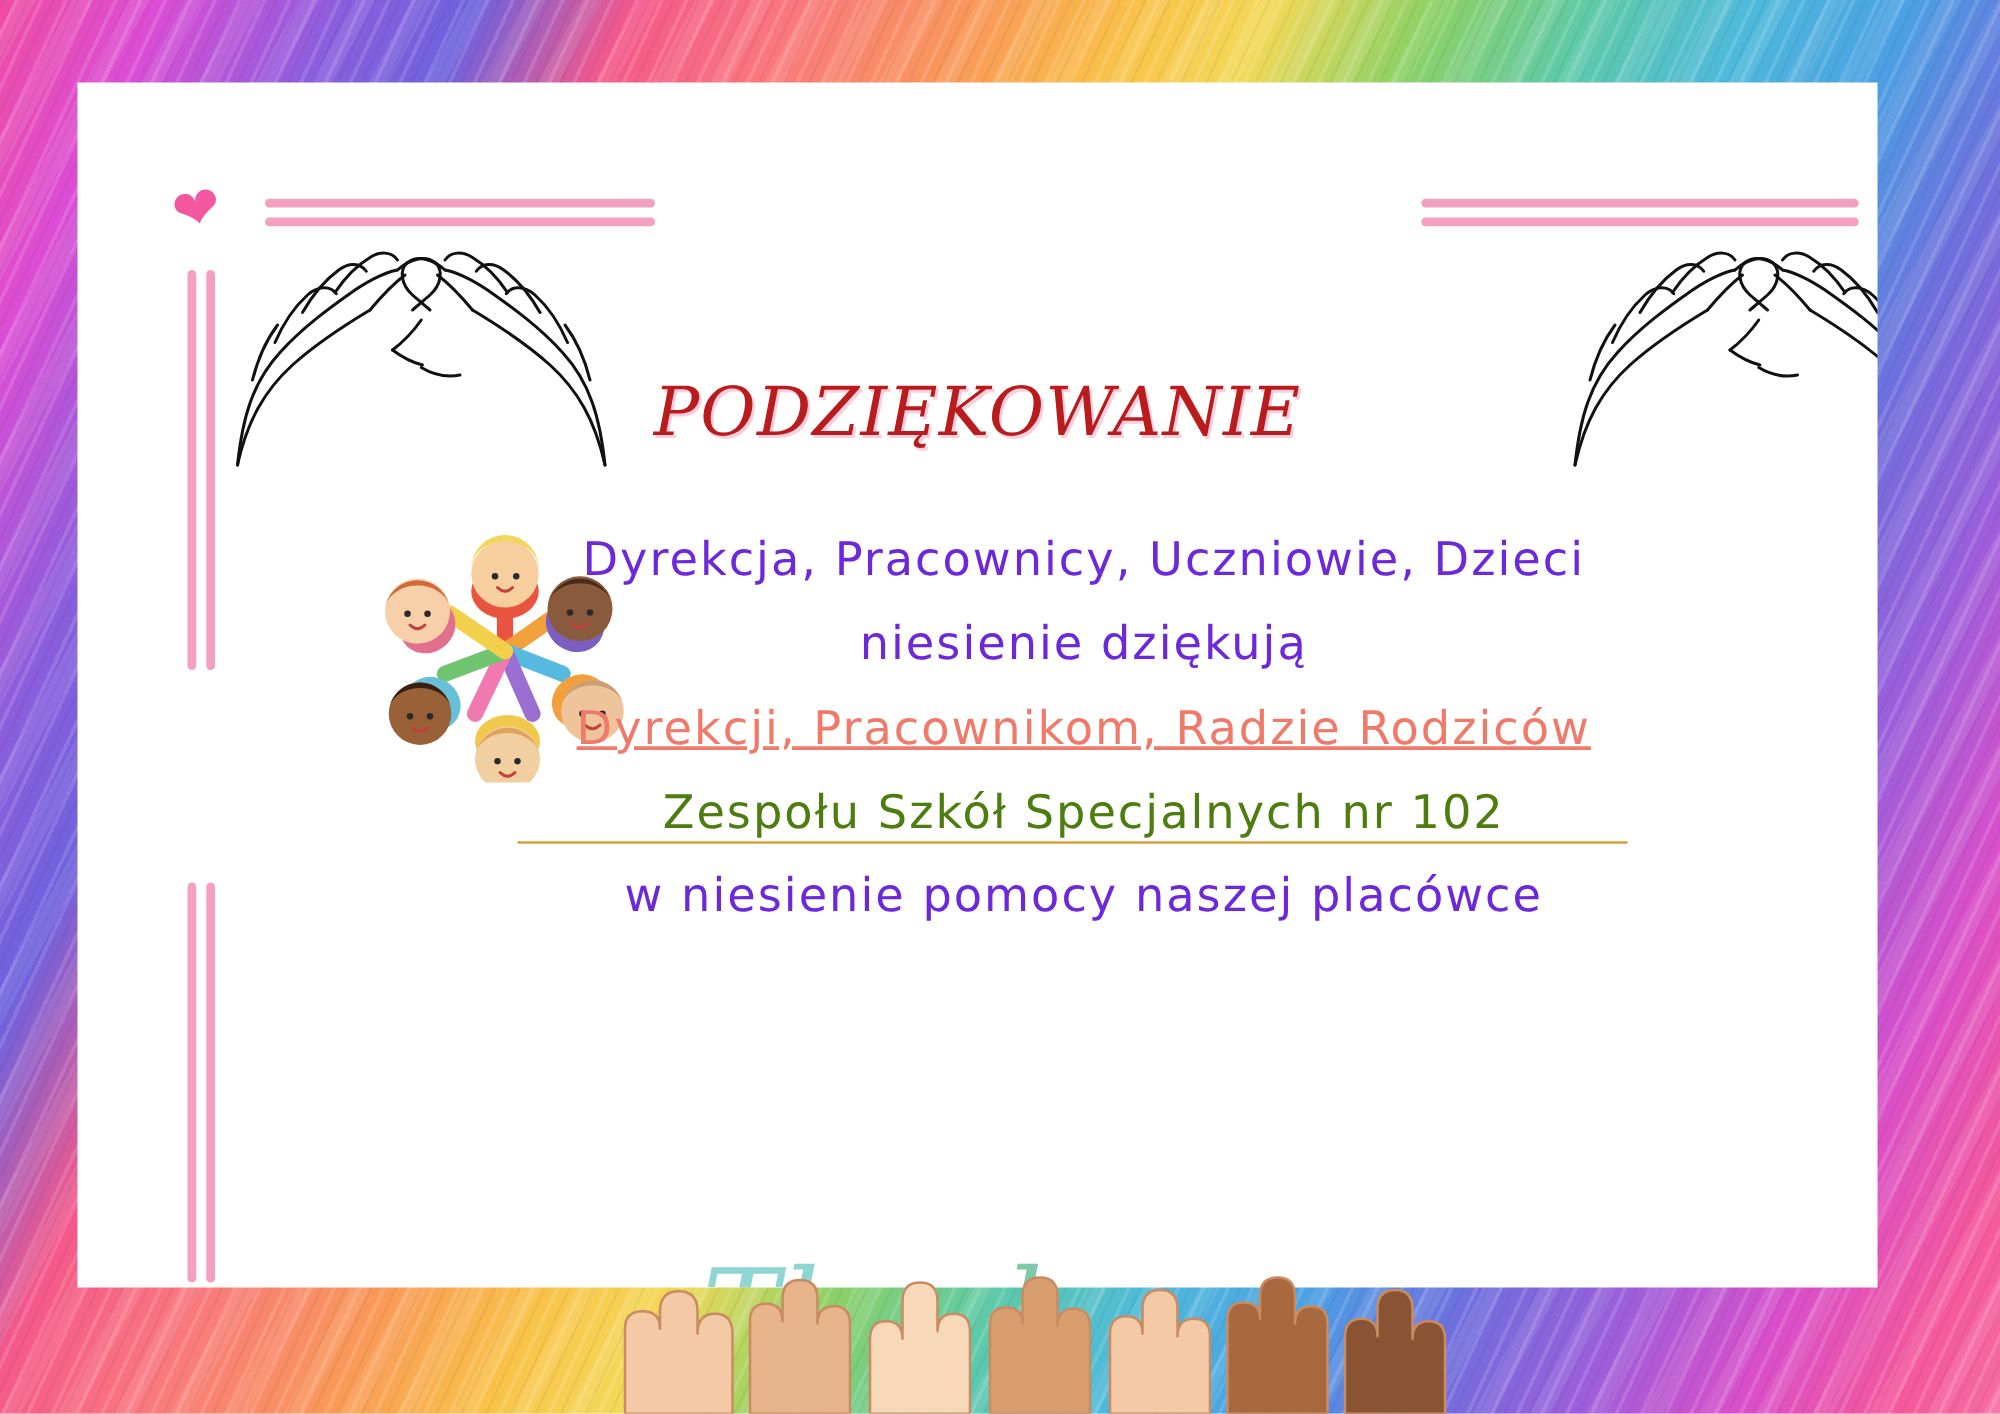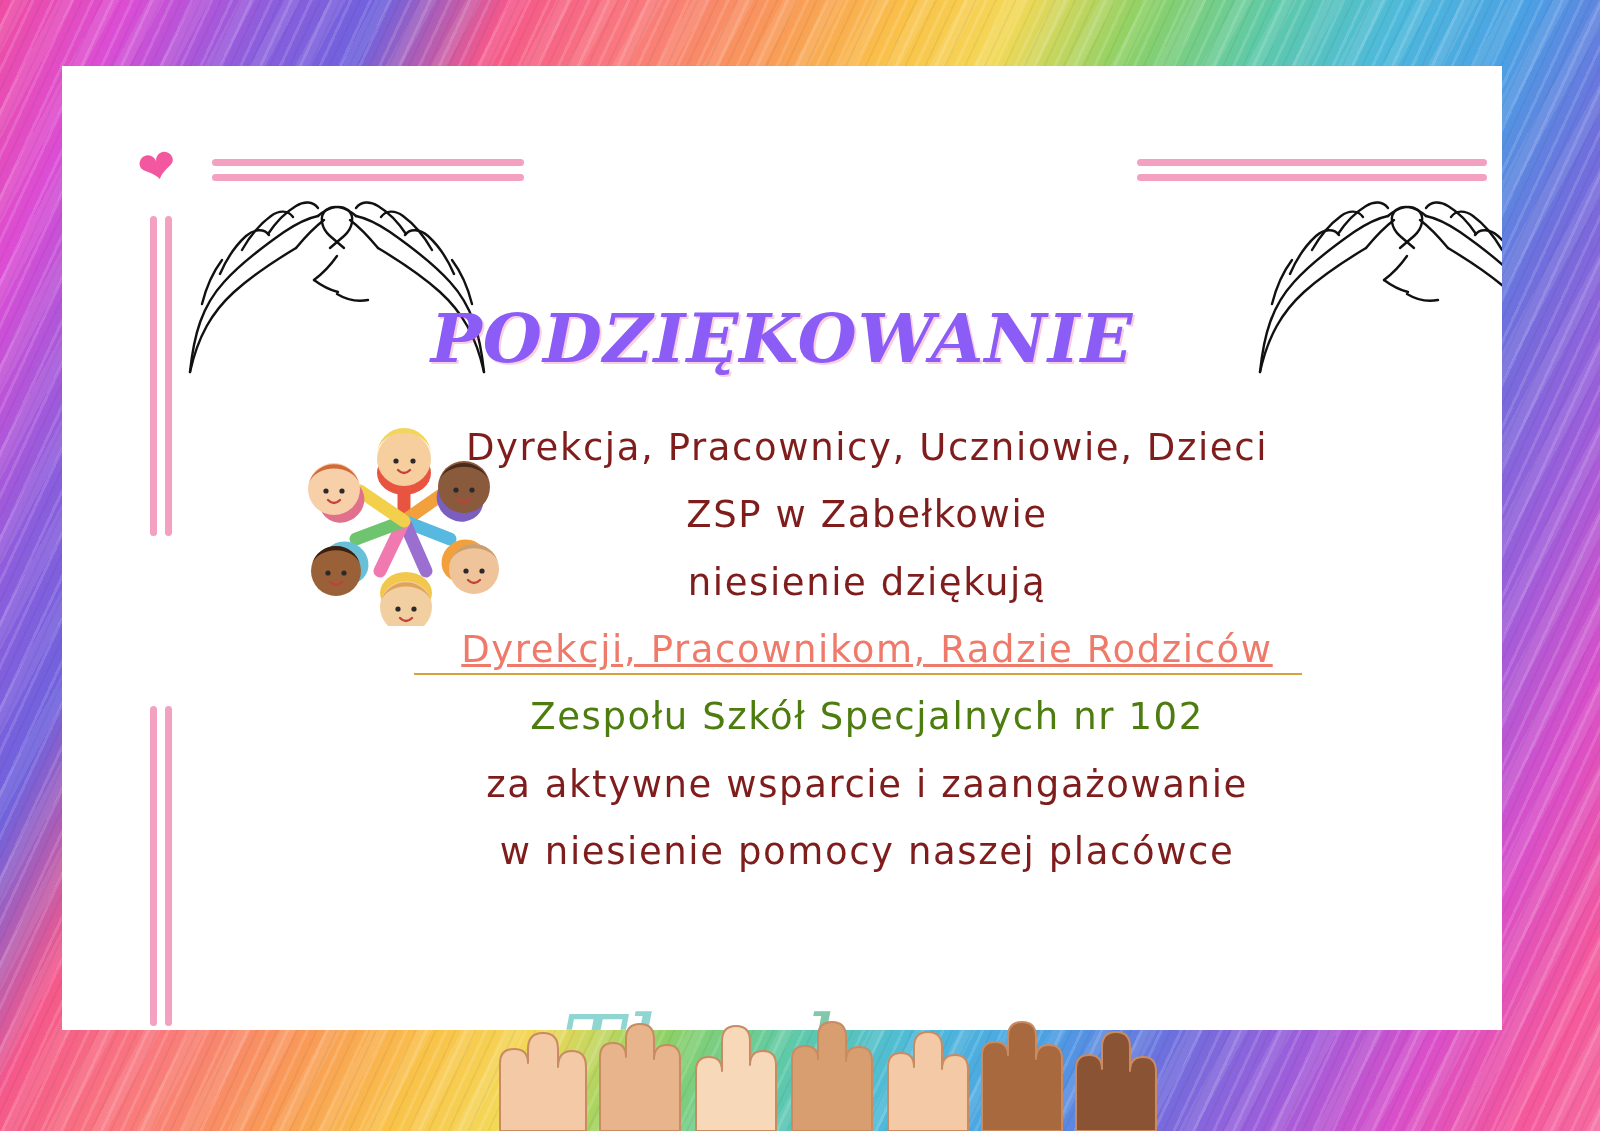--- a/index.html
+++ b/index.html
@@ -147,44 +147,44 @@
   }
 
   
   .title {
     position: absolute;
     left: 0;
     right: 0;
     top: 232px;
     text-align: center;
     font-family: "DejaVu Serif", serif;
-    font-weight: bold;
+    font-weight: normal;
     font-style: italic;
-    font-size: 68px;
+    font-size: 54px;
     letter-spacing: 1px;
-    color: #8b5cf6;
+    color: #b91c1c;
     text-shadow: 2px 2px 0 rgba(237,58,126,0.25);
   }
 
   
   .body-text {
     position: absolute;
     left: 340px;
     top: 348px;
     width: 930px;
     text-align: center;
   }
   .line {
     font-family: "DejaVu Sans", sans-serif;
     font-size: 37px;
     letter-spacing: 1.6px;
     line-height: 1.82;
     white-space: nowrap;
   }
-  .c-purple { color: #7f1d1d; }
+  .c-purple { color: #6d28d9; }
   .c-salmon { color: #4d7c0f; }
   .c-salmon2 { color: #f07a6a; text-decoration: underline; }
 
   .divider {
     position: absolute;
     left: 352px;
     top: 607px;
     width: 888px;
     height: 2px;
     background: #d7a03a;
@@ -353,25 +353,23 @@
         <path d="M164 78 q6 6 12 0"></path>
         <path d="M174 159 q6 6 12 0"></path>
         <path d="M106 197 q6 6 12 0"></path>
         <path d="M36 161 q6 6 12 0"></path>
         <path d="M34 79 q6 6 12 0"></path>
       </g>
     </svg>
 
     <div class="body-text">
       <div class="line c-purple">Dyrekcja, Pracownicy, Uczniowie, Dzieci</div>
-      <div class="line c-purple">ZSP w Zabełkowie</div>
       <div class="line c-purple">niesienie dziękują</div>
       <div class="line c-salmon2">Dyrekcji, Pracownikom, Radzie Rodziców</div>
       <div class="line c-salmon">Zespołu Szkół Specjalnych nr 102</div>
-      <div class="line c-purple">za aktywne wsparcie i zaangażowanie</div>
       <div class="line c-purple">w niesienie pomocy naszej placówce</div>
     </div>
 
     <div class="divider"></div>
 
     <div class="thankyou">
       <span class="ty-letter" style="color:#8fd6d2">T</span><span class="ty-letter" style="color:#8fd6d2">h</span><span class="ty-letter" style="color:#f3c95c">a</span><span class="ty-letter" style="color:#f3c95c">n</span><span class="ty-letter" style="color:#7fc8a9">k</span><span class="ty-letter" style="width:20px"></span><span class="ty-letter" style="color:#f0a0c0">y</span><span class="ty-letter" style="color:#f0c86a">o</span><span class="ty-letter" style="color:#f0a0c0">u</span>
     </div>
 
   </div>

